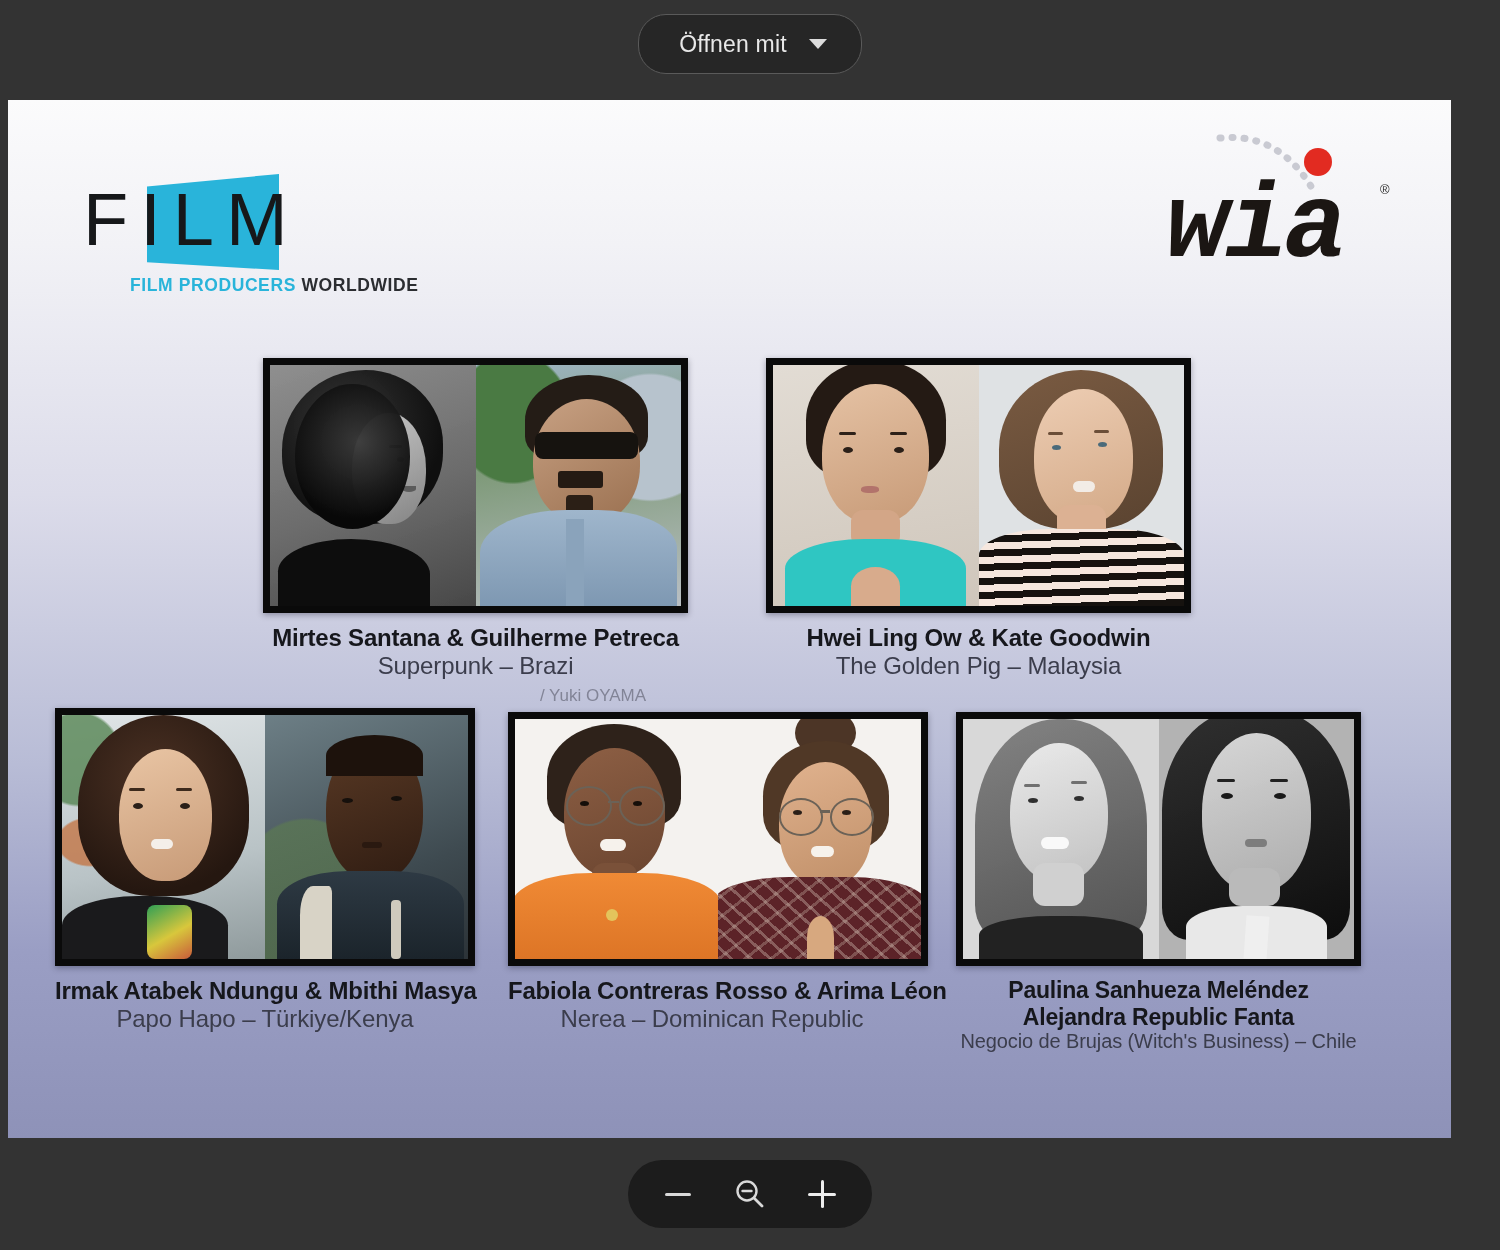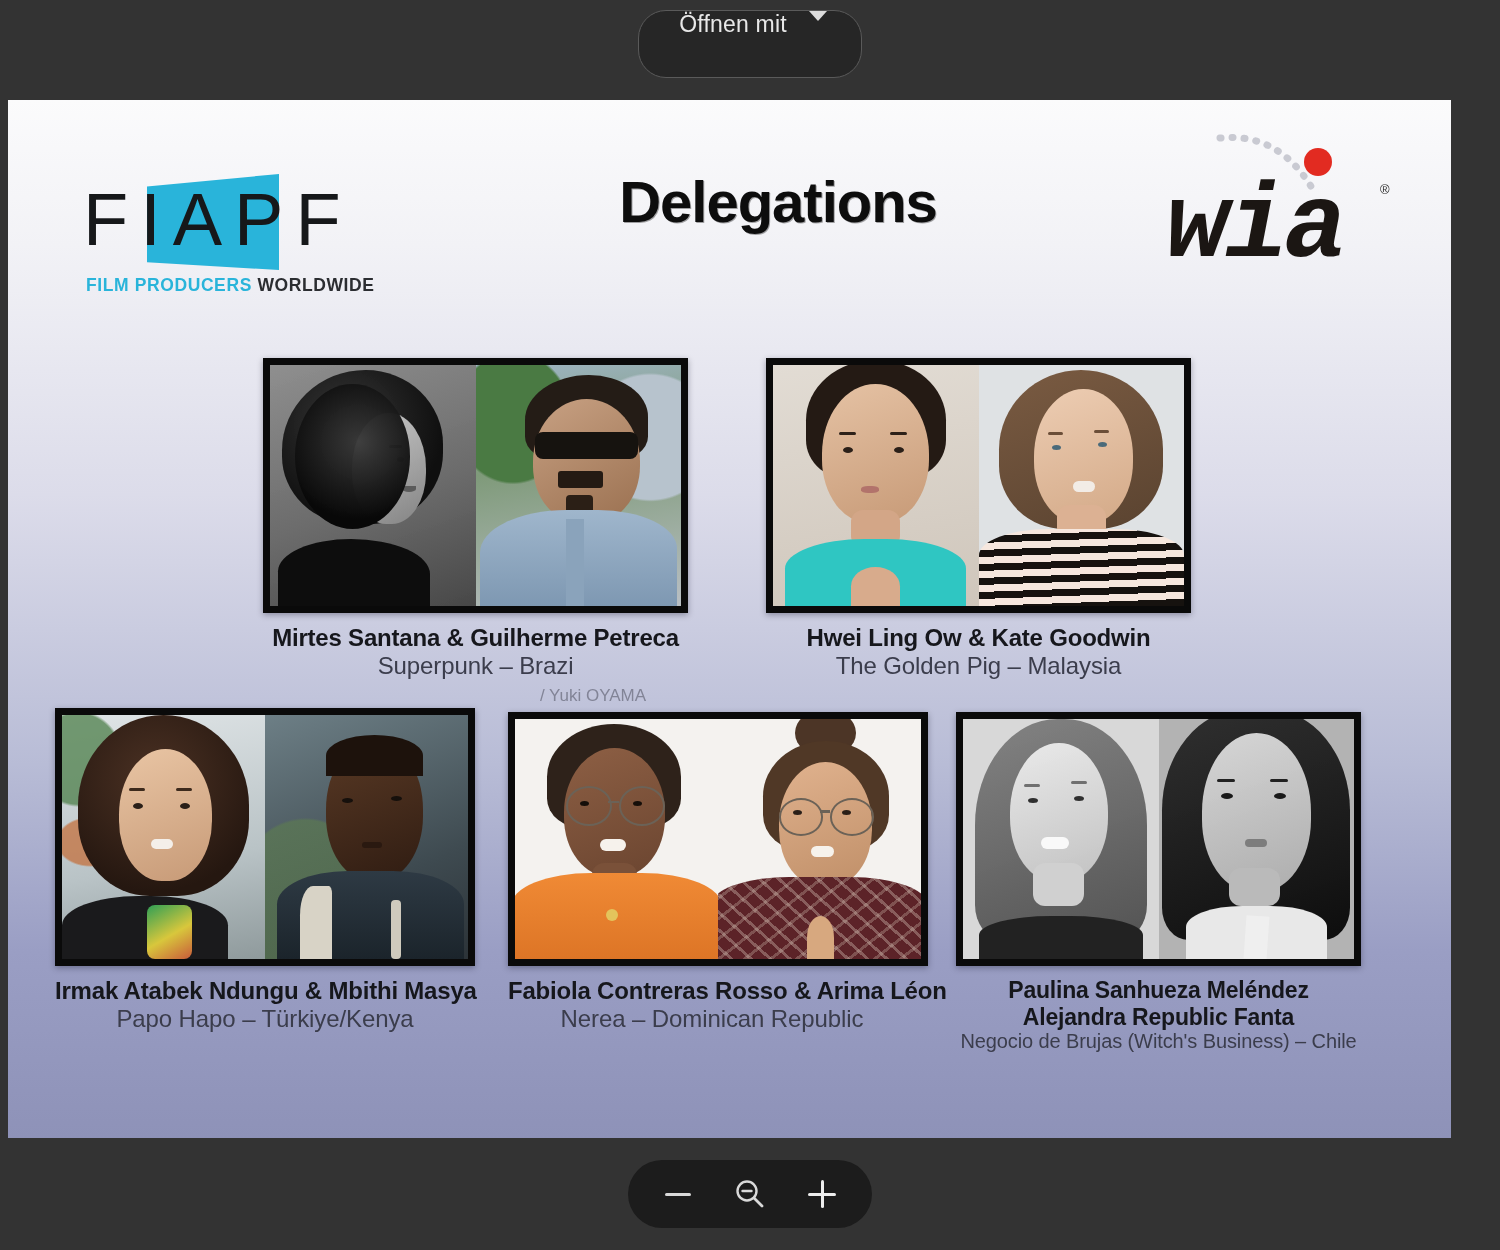--- a/index.html
+++ b/index.html
@@ -11,22 +11,22 @@
     position:relative;
   }
 
   
   #viewer-topbar{
     position:absolute;left:0;top:0;width:1500px;height:88px;
     background:#333333;
     display:flex;align-items:center;justify-content:center;
   }
   #open-with-button{
-    display:flex;align-items:flex-start;gap:22px;
-    height:68px;padding:0 34px 0 40px;
+    display:flex;align-items:center;gap:22px;
+    height:60px;padding:0 34px 0 40px;
     border-radius:28px;
     background:#262626;
     border:1px solid #5a5a5a;
     color:#e8e8e8;
     font-size:23px;
     letter-spacing:.2px;
     cursor:pointer;
     box-sizing:border-box;
   }
   #open-with-button .caret{
@@ -76,21 +76,21 @@
   #fiapf-word{
     position:relative;
     font-size:74px;letter-spacing:12px;color:#16181a;font-weight:400;
     line-height:100px;white-space:nowrap;
     font-family:"Liberation Sans", sans-serif;
   }
   #fiapf-tag{
     position:absolute;left:3px;top:105px;white-space:nowrap;
     font-size:17.5px;font-weight:bold;letter-spacing:.6px;
   }
-  #fiapf-tag .cy{color:#29b4da;}
+  #fiapf-tag .cy{color:#29b4da;margin-left:44px;}
   #fiapf-tag .dk{color:#2b2d31;}
 
   
   #slide-title{
     position:absolute;left:400px;top:72px;width:740px;
     text-align:center;
     font-size:58px;line-height:60px;font-weight:bold;color:#0d0d0d;
     letter-spacing:-1px;
     text-shadow:1px 1px 0 rgba(0,0,0,.35);
   }
@@ -163,29 +163,28 @@
     <span class="caret"></span>
   </div>
 </div>
 
 <div id="slide">
 
   <div id="slide-header">
 
     <div id="fiapf-logo">
       <div id="fiapf-shape"></div>
-      <div id="fiapf-word">FIAPF</div>
+      <div id="fiapf-word">FILM</div>
       <div id="fiapf-tag">
         <span class="cy">FILM PRODUCERS</span>
         <span class="dk">WORLDWIDE</span>
       </div>
     </div>
 
     <div id="slide-title">
-      <span class="l2">Delegations</span>
     </div>
 
     <div id="wia-logo">
       <svg id="wia-arc" viewBox="0 0 110 70">
         <path d="M4 8 Q 62 2 96 58" fill="none" stroke="#c9cad2" stroke-width="7" stroke-linecap="round" stroke-dasharray="1 11"></path>
       </svg>
       <div id="wia-dot"></div>
       <div id="wia-word">wia</div>
       <div id="wia-tm">®</div>
     </div>

